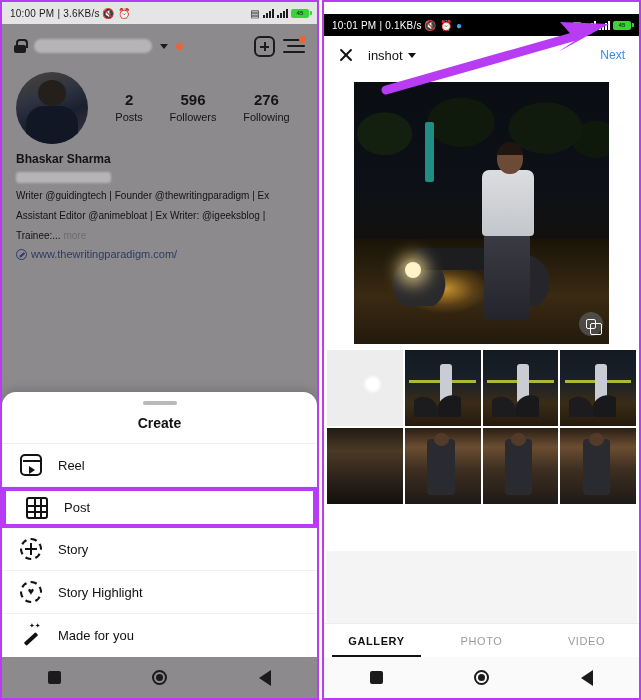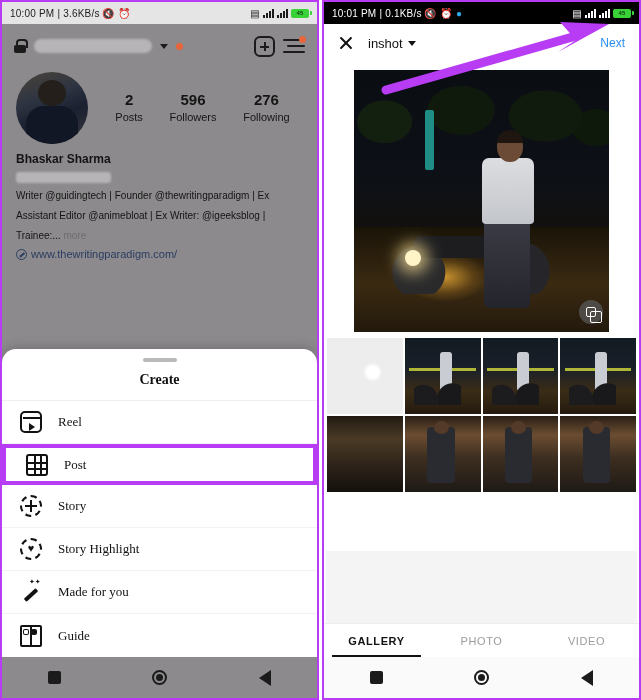--- a/index.html
+++ b/index.html
@@ -25,21 +25,21 @@
 
   
   .statusbar {
     height: 22px;
     display: flex; align-items: center;
     padding: 0 8px;
     font-size: 10px;
     letter-spacing: .2px;
   }
   .statusbar.dim { background: #e5e5e5; color: #1c1c1c; }
-  .statusbar.dark { background: #000000; color: #ffffff; }
+  .statusbar.dark { background: #000000; color: #ffffff; margin-top: 12px; }
   .sb-left { display: flex; align-items: center; gap: 3px; flex: 1; }
   .sb-right { display: flex; align-items: center; gap: 3px; }
   .sb-ico { display: inline-flex; align-items: center; }
   .battery {
     width: 18px; height: 9px; border-radius: 2px;
     background: #39d339; position: relative;
     display: inline-flex; align-items: center; justify-content: center;
     font-size: 6px; color: #103510; font-weight: bold;
   }
   .battery:after {
@@ -118,21 +118,20 @@
   .ig-link { padding: 2px 14px 0; font-size: 11px; color:#2b3c63; display:flex; align-items:center; gap:4px; }
   .link-ico { display:inline-block; width:11px; height:11px; border:1.5px solid #2b3c63; border-radius:50%; position:relative; }
   .link-ico:after{content:"";position:absolute;left:2px;top:4px;width:6px;height:1.5px;background:#2b3c63;transform:rotate(-40deg);}
 
   
   .sheet {
     position: absolute; left:0; right:0; bottom: 41px;
     background:#ffffff; border-radius: 14px 14px 0 0;
     box-shadow: 0 -2px 12px rgba(0,0,0,.18);
     overflow: hidden;
-    font-family: Liberation Serif, serif;
   }
   .grabber { width: 34px; height: 4px; border-radius:2px; background:#b9b9b9; margin: 9px auto 0; }
   .sheet-title { text-align:center; font-size:14px; font-weight:bold; color:#111; padding: 10px 0 12px; }
   .sheet-div { height:1px; background:#efefef; }
   .row {
     display:flex; align-items:center; gap:16px;
     padding: 0 18px; height: 43px;
     border-bottom: 1px solid #f2f2f2;
     font-size: 13px; color:#121212;
   }
@@ -349,24 +348,20 @@
         <span>Story</span>
       </div>
       <div class="row">
         <span class="ico ico-hl"></span>
         <span>Story Highlight</span>
       </div>
       <div class="row">
         <span class="ico ico-wand"></span>
         <span>Made for you</span>
       </div>
-      <div class="row">
-        <span class="ico ico-guide"></span>
-        <span>Guide</span>
-      </div>
     </div>
 
     <div class="navbar dim">
       <span class="nv-sq"></span>
       <span class="nv-ci">
           <i></i>
         </span>
       <span class="nv-tr"></span>
     </div>
   </div>

